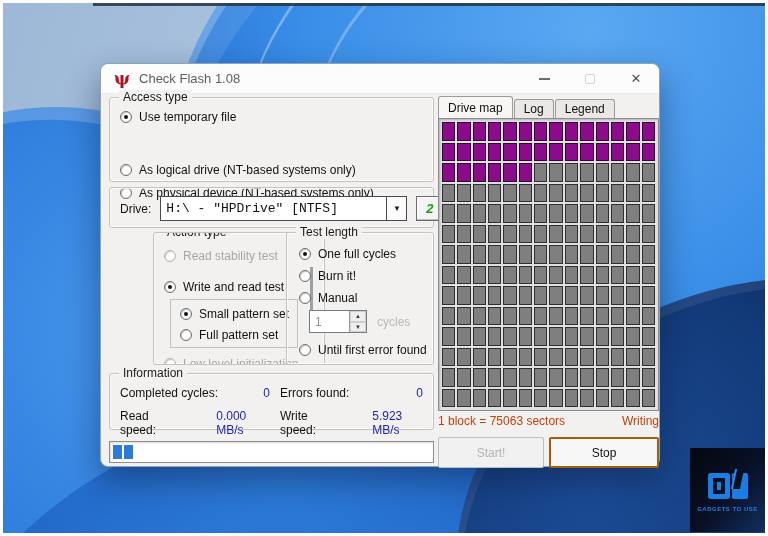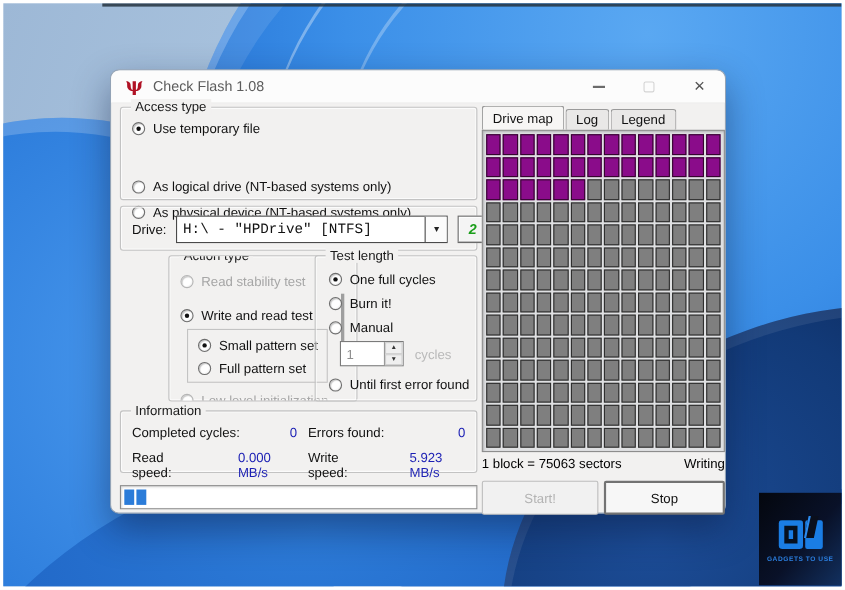--- a/index.html
+++ b/index.html
@@ -123,25 +123,25 @@
   .tab.active { background:#f7f6f5; height:22px; padding-top:4px; font-weight:normal; }
 
   
   .map-panel { position:absolute; border:1px solid #8d8d8d; background:#dfe0e2;
     box-shadow: inset 1px 1px 2px rgba(0,0,0,.2); padding:3px; }
   .map-grid { display:grid; width:100%; height:100%; grid-gap:2px; }
   .blk { border:1px solid #2f2f2f; background:#7f7f7f; }
   .blk.written { background:#8a0c8a; border-color:#35052f; }
 
   
-  .map-status { position:absolute; display:flex; justify-content:space-between; font-size:12px; color:#000000; }
+  .map-status { position:absolute; display:flex; justify-content:space-between; font-size:12px; color:#c2410c; }
   .btn { position:absolute; height:31px; display:flex; align-items:center; justify-content:center;
     font-size:12px; border-radius:2px; }
   .btn.disabled { background:#f1f1f1; border:1.5px solid #bdbdbd; color:#b3b3b3; }
-  .btn.default { background:#f7f7f7; border:2px solid #737373; color:#111; }
+  .btn.default { background:#f7f7f7; border:2px solid #a16207; color:#111; }
 </style>
 </head>
 <body>
 
 <div class="stage">
   <div class="wallpaper">
     <div class="wp-shape petal-main"></div>
     <div class="wp-shape petal-rim1"></div>
     <div class="wp-shape petal-rim2"></div>
     <div class="wp-shape petal-left"></div>

